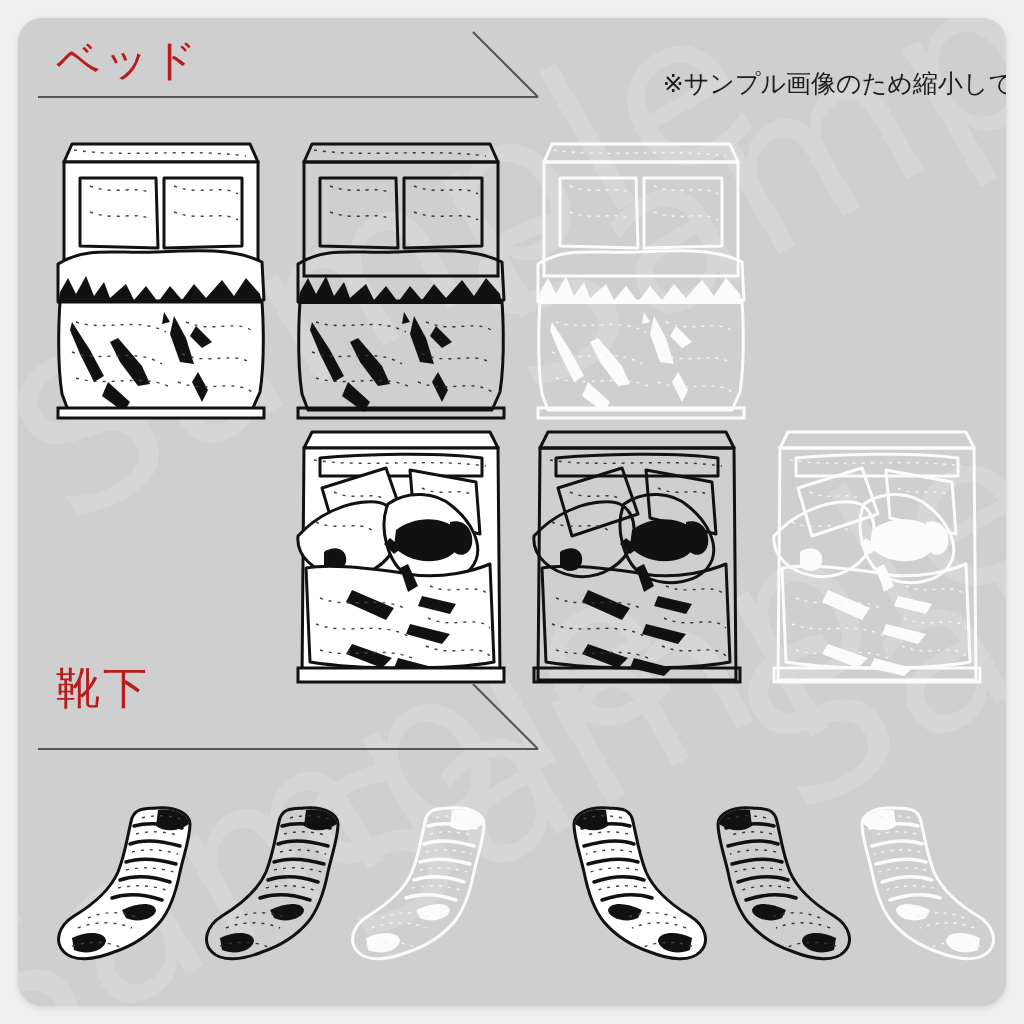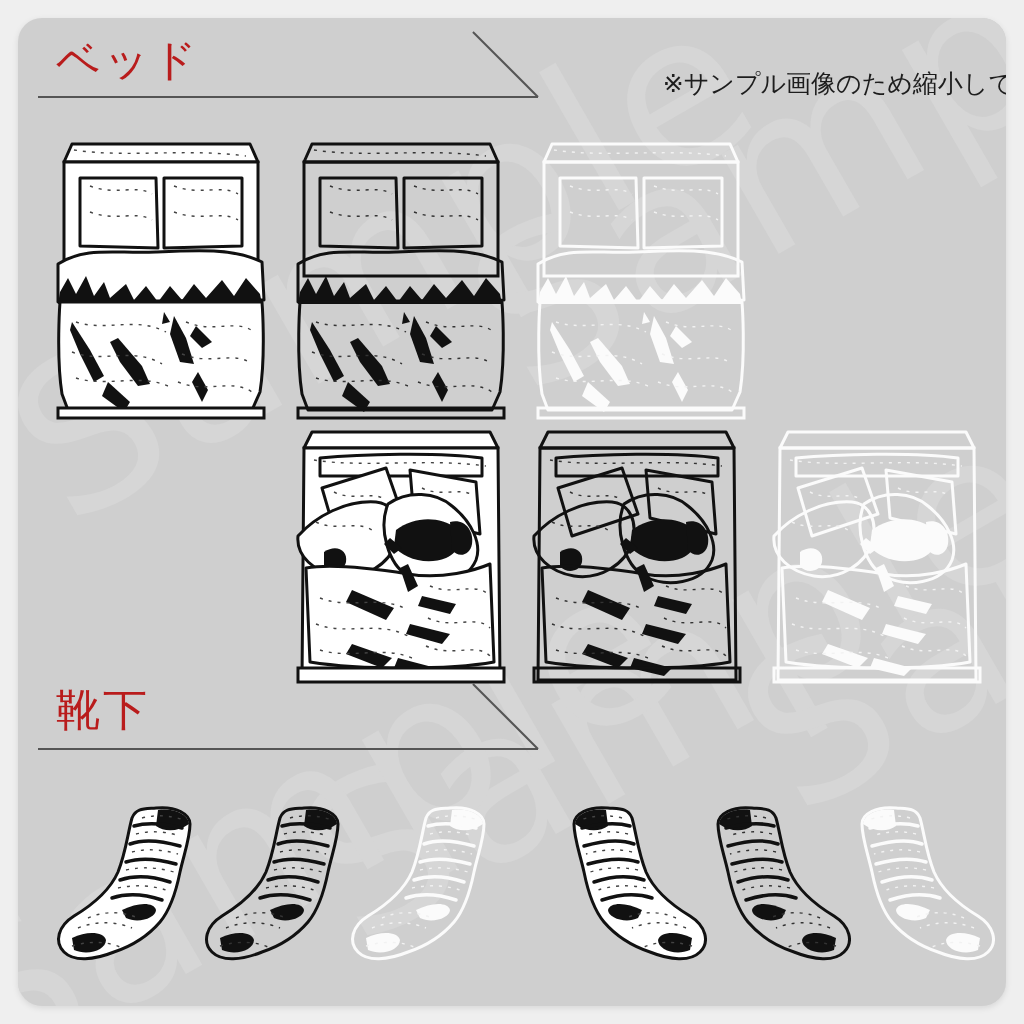--- a/index.html
+++ b/index.html
@@ -324,21 +324,21 @@
             <path d="M44 74 C64 84 82 72 96 82"></path>
               <path d="M132 70 C152 80 170 68 184 78"></path>
             <path d="M26 104 C46 114 66 102 82 112"></path>
               <path d="M24 42 C74 50 140 40 196 48"></path>
           </g>
           <path class="fillbody stroke" stroke-width="3" d="M8 250 L214 250 L214 264 L8 264 Z"></path>
         </g>
       </svg>
     </div>
 
-    <div class="heading" style="left:38px;top:670px;">靴下</div>
+    <div class="heading" style="left:38px;top:648px;">靴下</div>
     <div class="rule" style="left:20px;top:730px;width:500px;height:70px;">
       <div class="bar" style="width:500px;"></div>
       <div class="tail" style="left:408px;"></div>
     </div>
 
     <div class="art v-white" style="left:30px;top:780px;width:180px;height:195px;">
       <svg viewBox="0 0 180 195" preserveAspectRatio="none">
         <g>
           <path class="fillbody stroke" stroke-width="3" stroke-linejoin="round" d="M108 10 C128 8 142 16 142 26 C142 40 136 56 132 74
                    C128 94 122 112 112 124 C100 138 84 148 66 154

